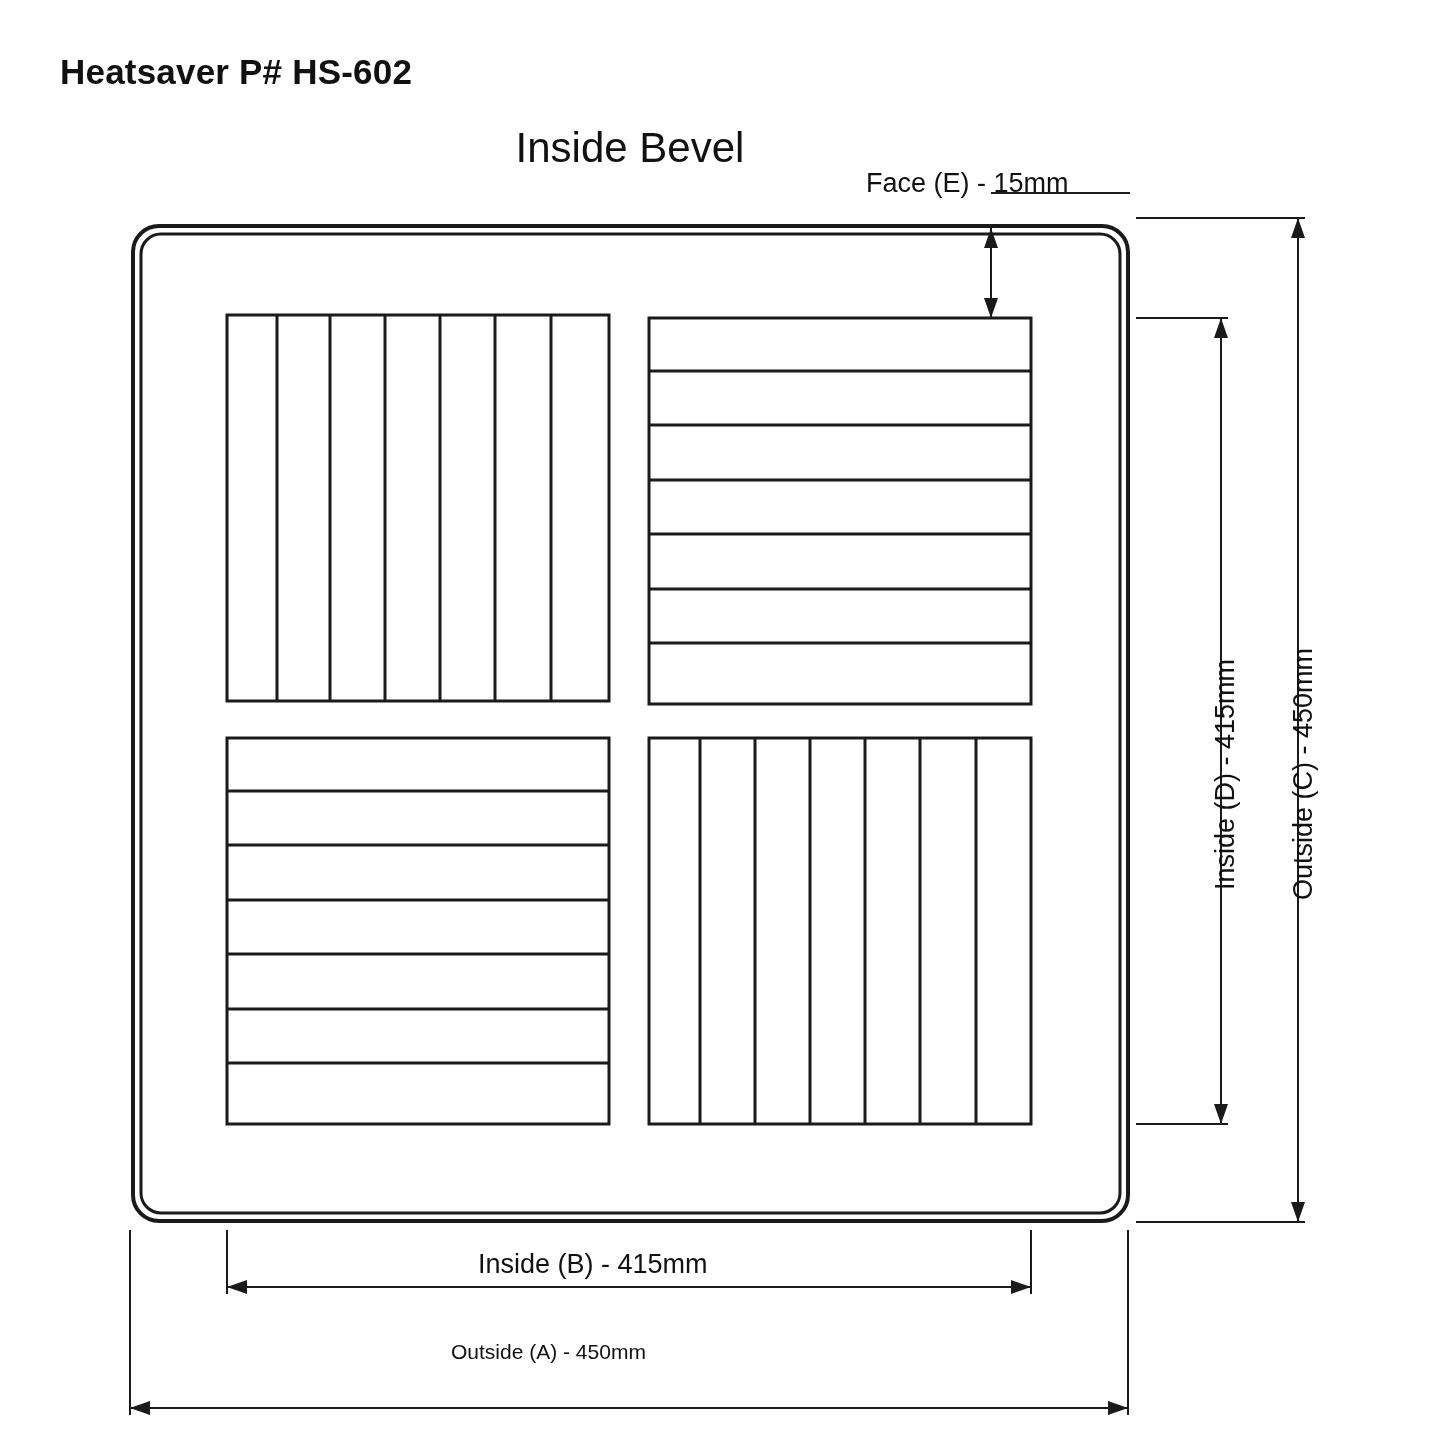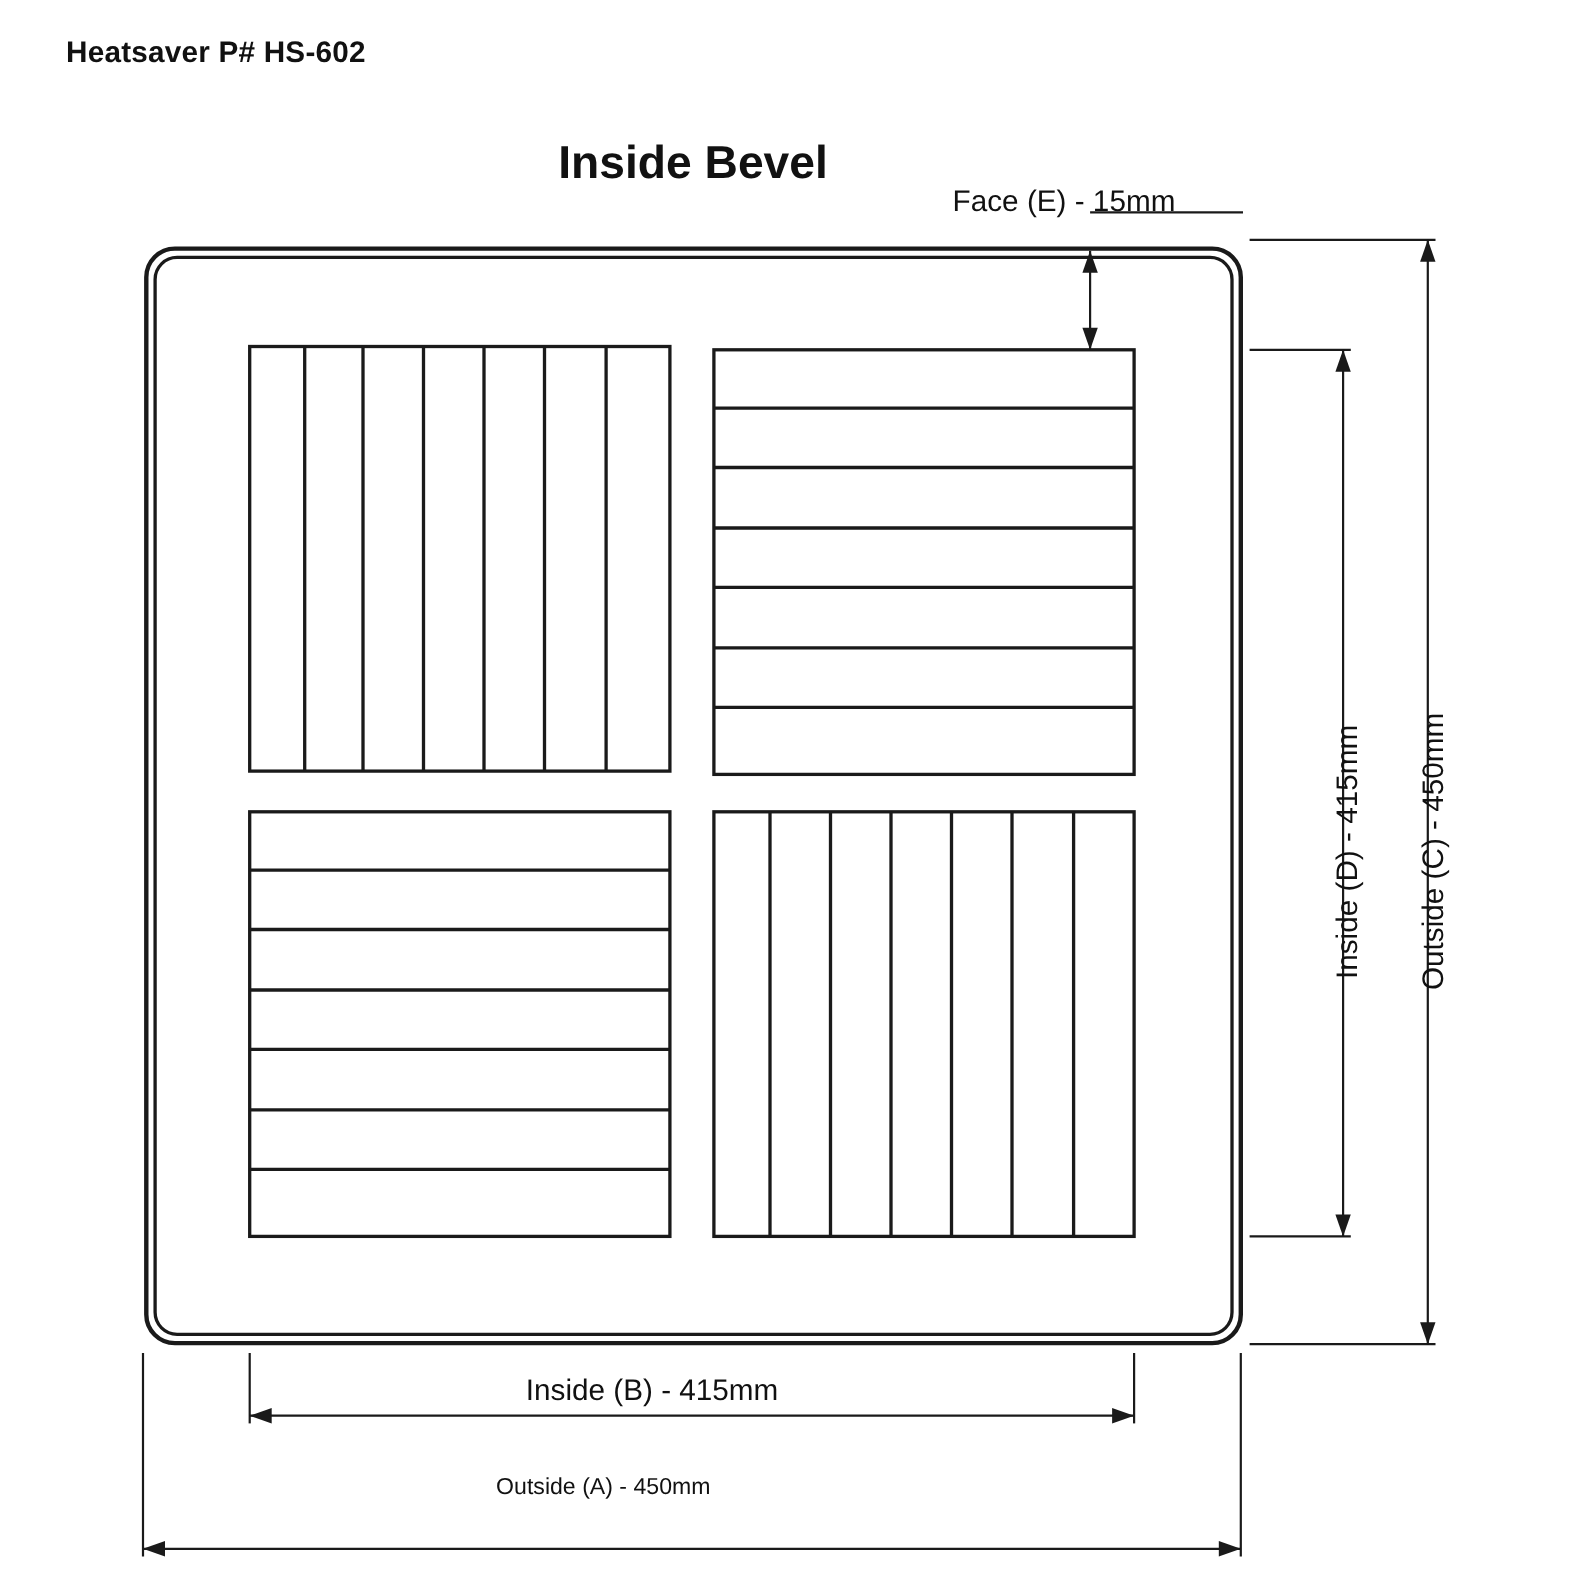--- a/index.html
+++ b/index.html
@@ -17,34 +17,34 @@
   }
   #stage {
     position: absolute;
     left: 0; top: 0;
     width: 1445px;
     height: 1445px;
   }
   .part-number {
     position: absolute;
     left: 60px;
-    top: 32px;
-    font-size: 27px;
+    top: 52px;
+    font-size: 35px;
     font-weight: bold;
     letter-spacing: 0.2px;
     color: #111;
   }
   .diagram-title {
     position: absolute;
     left: 0;
     top: 124px;
     width: 1260px;
     text-align: center;
     font-size: 42px;
-    font-weight: bold;
+    font-weight: normal;
     color: #111;
   }
   .label {
     position: absolute;
     font-size: 27px;
     color: #111;
     white-space: nowrap;
   }
   .label.vertical {
     transform-origin: 0 0;

